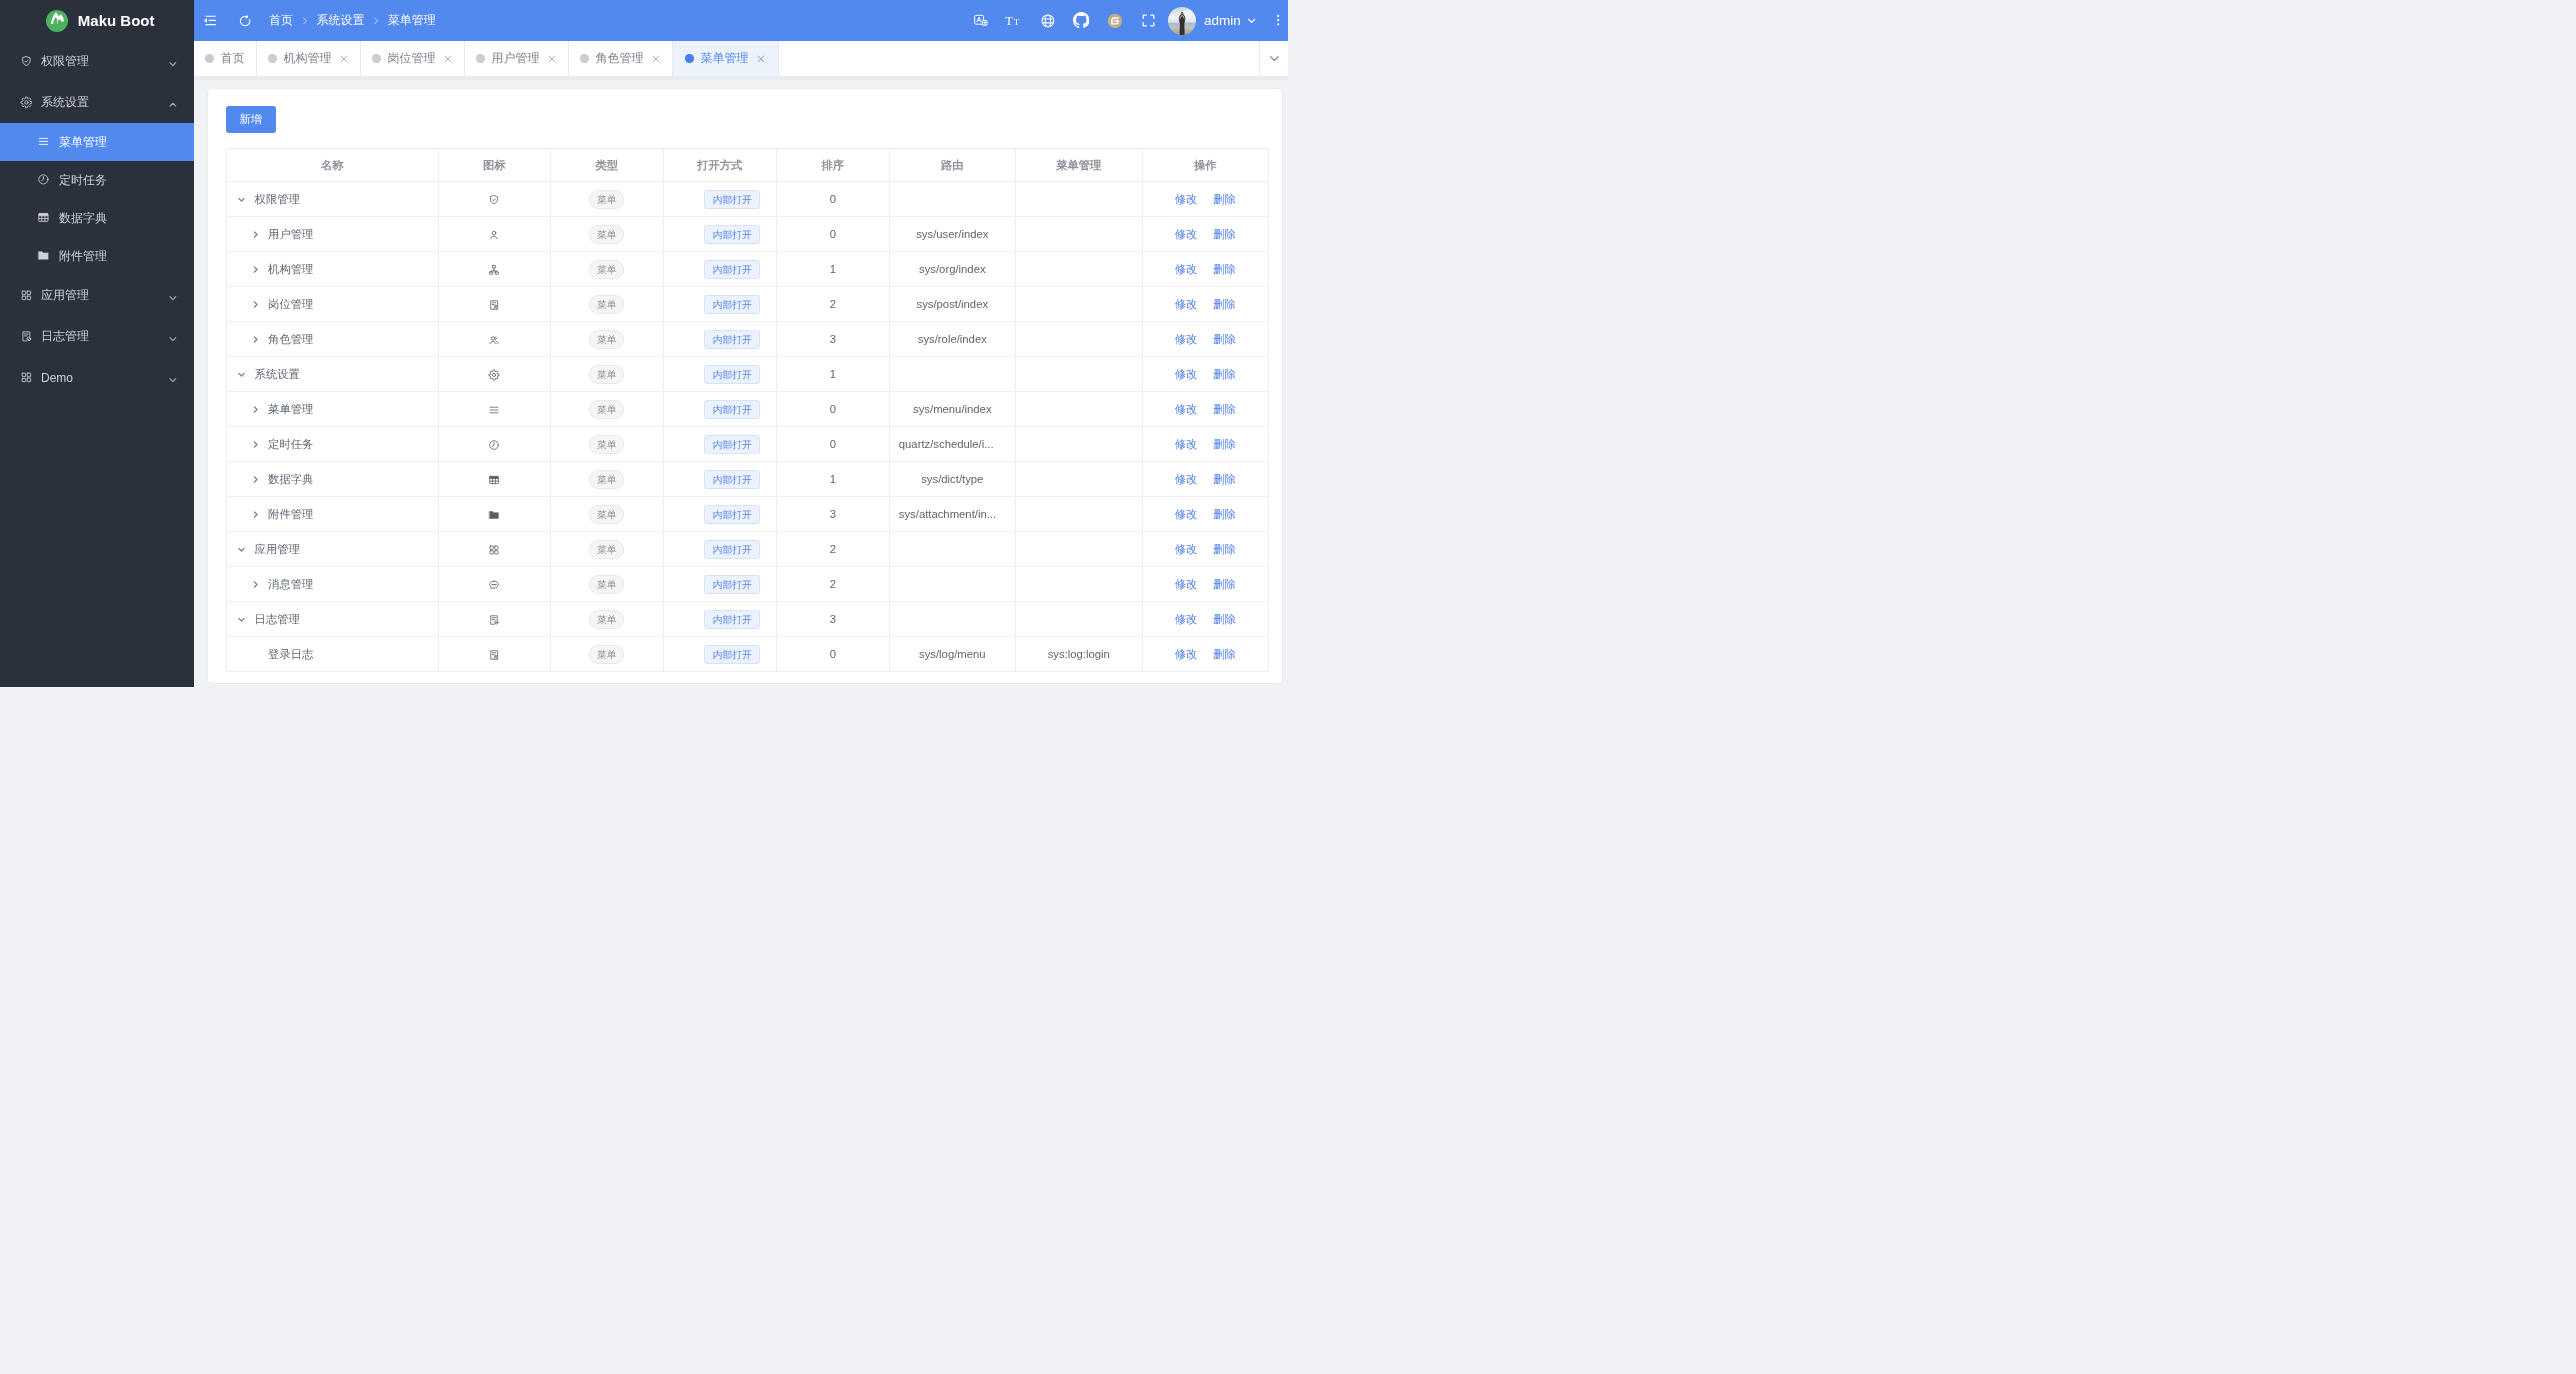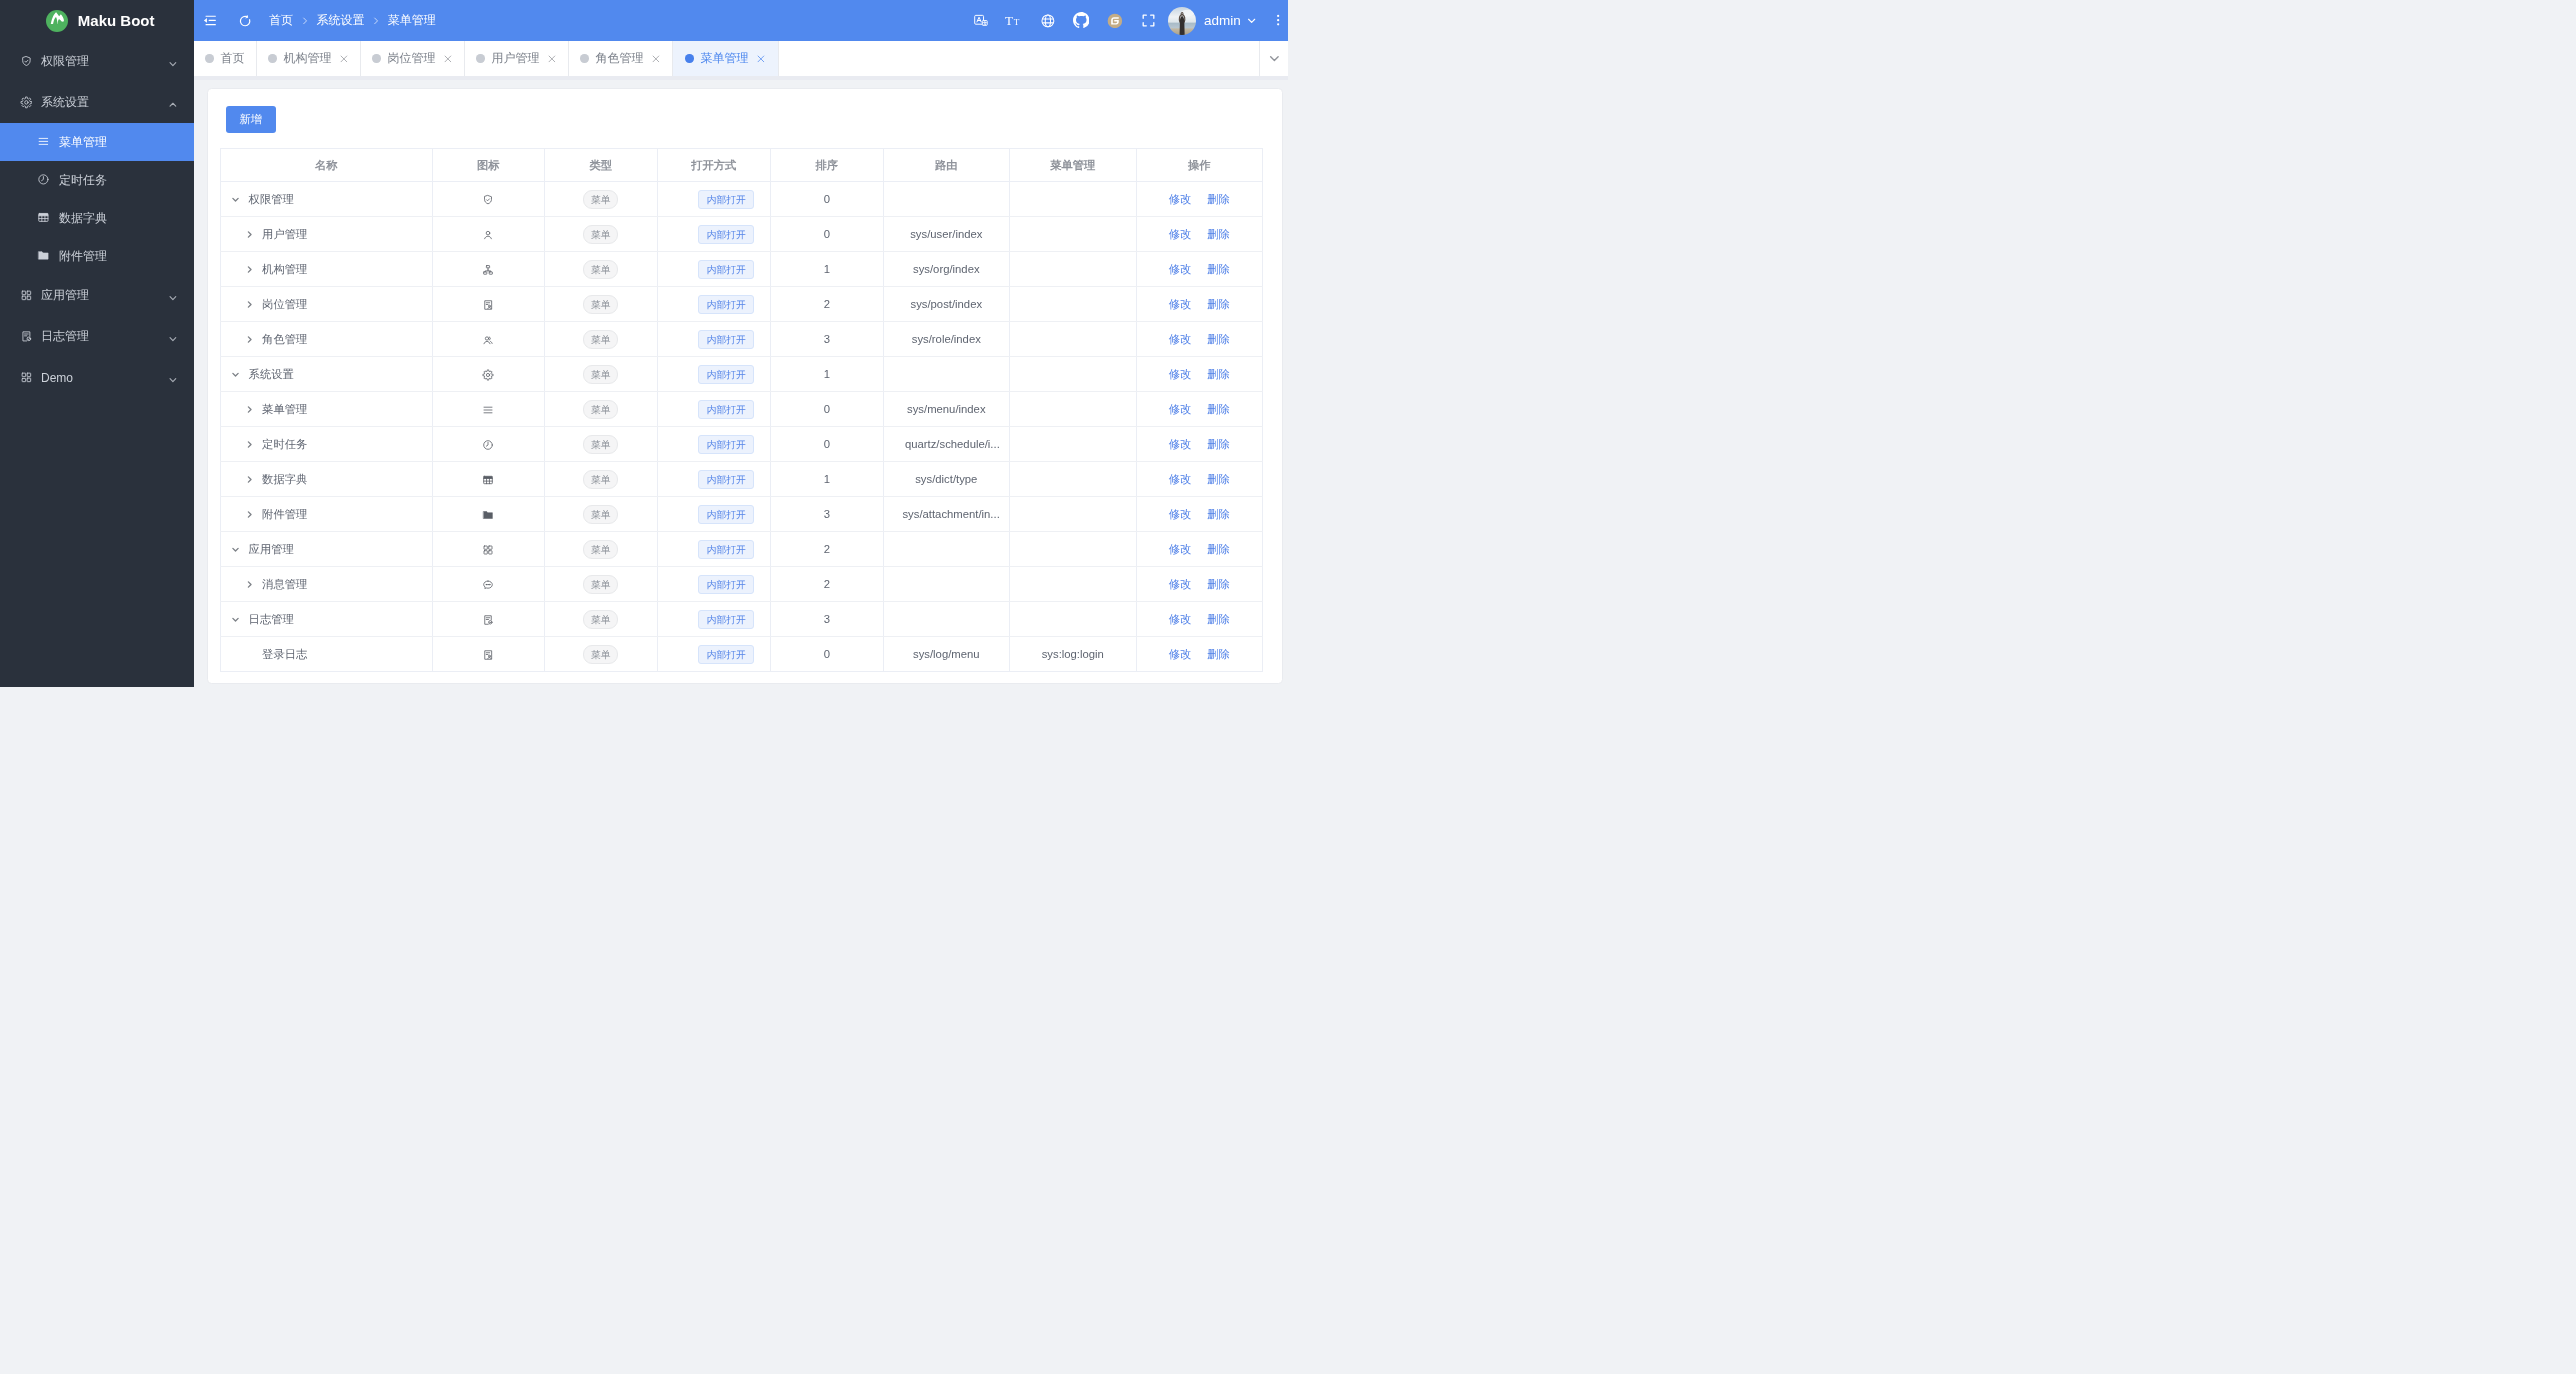--- a/index.html
+++ b/index.html
@@ -27,35 +27,35 @@
 .tab{height:35px;display:flex;align-items:center;justify-content:center;border-right:0.8px solid #e8eaee;font-size:12px;color:#7b808a;}
 .tab .dot{width:8.3px;height:8.3px;border-radius:50%;background:#c8ccd3;margin-right:6.8px;}
 .tab .x{margin-left:6.8px;color:#909399;font-size:10.5px;width:10.5px;height:10.5px;line-height:10.5px;text-align:center;display:flex;align-items:center;justify-content:center;}
 .tab.act{background:#edf3fd;color:#4b86ee;}
 .tab.act .dot{background:#4780ec;}
 .tab.act .x{color:#4b86ee;}
 .tabchev{position:absolute;right:0;top:0;width:29px;height:35px;border-left:0.8px solid #e8eaee;display:flex;align-items:center;justify-content:center;background:#fff;}
 .content{position:absolute;left:194px;top:80px;width:1094px;height:608px;background:#f0f2f5;}
 .card{position:absolute;left:12.8px;top:8.3px;width:1076px;height:596px;background:#fff;border:0.8px solid #e9ebef;border-radius:4.5px;}
 .btn{position:absolute;left:18px;top:17px;width:50px;height:27px;background:#5189ee;color:#fff;border-radius:3px;font-size:11.3px;display:flex;align-items:center;justify-content:center;}
-table{position:absolute;left:12px;top:59px;width:1040px;border-collapse:collapse;table-layout:fixed;}
+table{position:absolute;left:18px;top:59px;width:1040px;border-collapse:collapse;table-layout:fixed;}
 th{height:33px;font-size:11.3px;font-weight:bold;color:#8f939b;border:0.8px solid #ebeef5;text-align:center;background:#fff;}
 td{height:35px;font-size:11.3px;color:#5e6470;border-bottom:0.8px solid #eef0f4;border-right:0.8px solid #ebeef5;text-align:center;background:#fff;vertical-align:middle;}
 td.first{border-left:0.8px solid #ebeef5;text-align:left;}
 td.last{border-right:0.8px solid #ebeef5;}
 tr.lastrow td{border-bottom:0.8px solid #ebeef5;}
 .nm{display:flex;align-items:center;}
 .arr{width:9.8px;height:9.8px;flex:0 0 9.8px;margin-left:10.5px;margin-right:7.5px;display:flex;align-items:center;}
 .arr.lv1{margin-left:24px;}
 .noarr{width:9.8px;flex:0 0 9.8px;margin-left:24px;margin-right:7.5px;}
 .tagg{display:inline-block;height:19px;line-height:17px;padding:0 6.8px;font-size:9.8px;border-radius:9px;background:#f5f5f6;border:0.8px solid #e8e9eb;color:#8a8f97;}
 .tagb{display:inline-block;height:19px;line-height:17px;padding:0 7.5px;font-size:9.8px;border-radius:3px;background:#ecf2fd;border:0.8px solid #d6e4fb;color:#5585e8;margin-left:25px;}
 .lnk{color:#5081e8;}
 .lnk.m{margin-right:15.8px;}
-.trunc{overflow:hidden;white-space:nowrap;text-overflow:ellipsis;text-align:right;padding:0 9px;}
+.trunc{overflow:hidden;white-space:nowrap;text-overflow:ellipsis;text-align:left;padding:0 9px;}
 .icg{color:#5a5e66;}
 </style>
 </head>
 <body>
 <div class="sidebar">
 <div class="logo">
       <svg width="22" height="22" viewBox="0 0 29 29">
         <circle cx="14.5" cy="14.5" r="14.5" fill="#4eb25f"></circle>
         <path d="M6.3 18.6 C8 9.5 11 4.6 13.4 2.9 L17.3 8.3 19.6 5.6 C21.8 8.2 23.3 11.3 23.6 13.4 C23.8 15 22.4 15.7 21.1 15.2 C19.6 14.6 19.5 12.8 17.9 12.4 C16.2 12 15.9 14 15.1 18.6 Z" fill="#fff"></path>
         <path d="M9.3 18.6 C10 13.8 11.5 10.6 13.2 9.2 C14.3 10.8 14.8 14.3 15.1 18.6 Z" fill="#4eb25f"></path>

